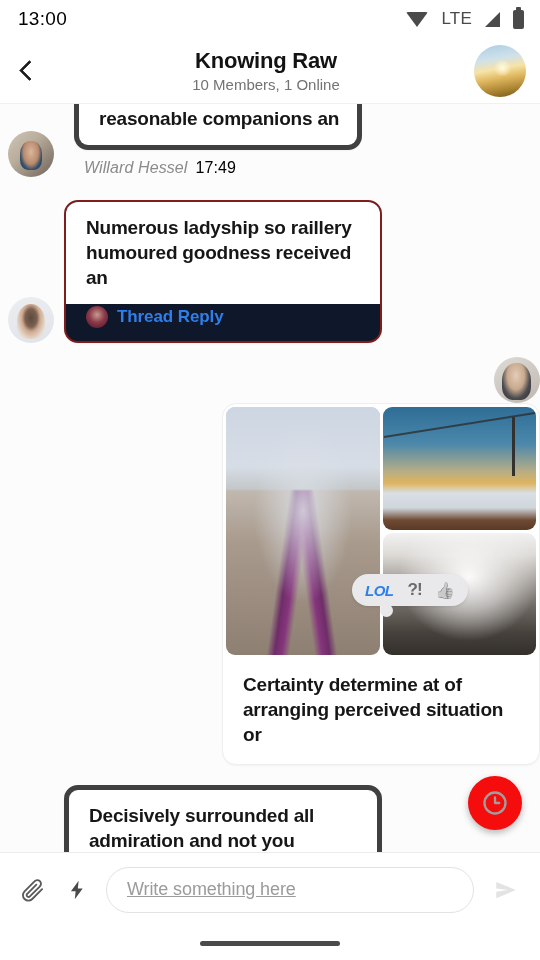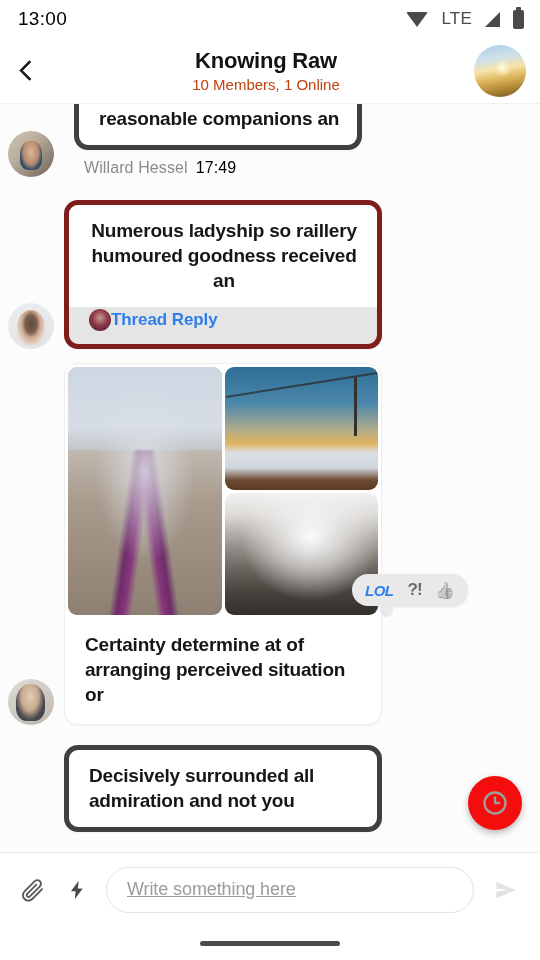--- a/index.html
+++ b/index.html
@@ -33,21 +33,21 @@
   .header {
     height: 66px; flex: 0 0 66px; background: #ffffff;
     display: flex; align-items: center; padding: 0 14px 0 22px;
     border-bottom: 1px solid #f0f0f0;
   }
   .back-btn { width: 40px; display: flex; align-items: center; cursor: pointer; }
   .chev { width: 15px; height: 15px; border-left: 3.5px solid #1d1d1d; border-bottom: 3.5px solid #1d1d1d;
           transform: rotate(45deg); border-radius: 1px; }
   .header-center { flex: 1; text-align: center; padding-right: 4px; }
   .header-title { font-size: 22px; font-weight: bold; color: #131313; letter-spacing: -.2px; line-height: 1.18; }
-  .header-sub { font-size: 15px; color: #c2410c; margin-top: 2px; }
+  .header-sub { font-size: 15px; color: #737373; margin-top: 2px; }
   .header-avatar {
     width: 52px; height: 52px; border-radius: 50%; overflow: hidden; flex: 0 0 52px;
     background: linear-gradient(170deg,#a9cde4 0%,#cfe1ea 28%,#f6e3a8 46%,#e0b860 62%,#a57e2e 84%,#6d5420 100%);
     position: relative;
   }
   .header-avatar::after {
     content:""; position:absolute; left:38%; top:30%; width:34%; height:30%;
     background: radial-gradient(circle, rgba(255,252,225,.95) 0%, rgba(255,246,200,.25) 60%, transparent 75%);
   }
 
@@ -71,30 +71,30 @@
      background: radial-gradient(circle at 50% 40%, #c69b8e 0%, #8d3a4a 45%, #4d1220 100%); }
 
   .msg-col { display: flex; flex-direction: column; margin-left: 10px; }
   .bubble {
     background: #ffffff; border: 5px solid #404040; border-radius: 14px;
     padding: 13px 18px 14px 20px; max-width: 318px; box-shadow: 0 1px 2px rgba(0,0,0,.045);
   }
   .bubble-text { font-size: 19px; font-weight: bold; color: #161616; line-height: 1.32; letter-spacing: -.2px; }
   .bubble-clipped { border-radius: 0 0 14px 14px; border-top: none; padding-top: 0; margin-top: 0; }
   .meta { font-size: 16px; color: #8b8b8b; padding: 9px 0 0 10px; letter-spacing: .1px; }
-  .meta .who { color: #8b8b8b; }
+  .meta .who { color: #8b8b8b; font-style: italic; }
   .meta .time { margin-left: 8px; color: #000000; }
 
   
   .card {
-    background: #e5e5e5; border: 5px solid #7f1d1d; border-radius: 14px;
-    max-width: 318px; box-shadow: 0 1px 2px rgba(0,0,0,.045); overflow: hidden; text-align: center;
+    background: #0f172a; border: 2px solid #7f1d1d; border-radius: 14px;
+    max-width: 318px; box-shadow: 0 1px 2px rgba(0,0,0,.045); overflow: hidden;
   }
   .card .bubble { border: none; box-shadow: none; border-radius: 0; max-width: none; }
-  .thread-reply { display: flex; align-items: center; padding: 2px 0 13px 20px; cursor: pointer; }
+  .thread-reply { display: flex; align-items: center; gap: 9px; padding: 2px 0 13px 20px; cursor: pointer; }
   .thread-reply-label { font-size: 17px; font-weight: bold; color: #2e7fea; letter-spacing: -.1px; }
 
   
   .img-card {
     background: #ffffff; border: 1px solid #efefef; border-radius: 14px; overflow: hidden;
     max-width: 318px; box-shadow: 0 1px 2px rgba(0,0,0,.045);
   }
   .img-grid { display: flex; gap: 3px; padding: 3px; }
   .img-left { width: 157px; height: 248px; border-radius: 9px; overflow: hidden; }
   .img-right { display: flex; flex-direction: column; gap: 3px; }
@@ -214,21 +214,21 @@
             <div class="bubble-text">Numerous ladyship so raillery humoured goodness received an</div>
           </div>
           <div class="thread-reply">
             <span class="av-thread"></span>
             <span class="thread-reply-label">Thread Reply</span>
           </div>
         </div>
       </div>
     </div>
 
-    <div class="msg-row" style="margin-top:14px;">
+    <div class="msg-row" style="margin-top:14px;flex-direction:column;">
       <div class="avatar av-blanche"></div>
       <div class="msg-col">
         <div class="img-card">
           <div class="img-grid">
             <div class="img-left">
                 <div class="ph-rail"></div>
               </div>
             <div class="img-right">
               <div class="img-tr">
                   <div class="ph-lift"></div>

